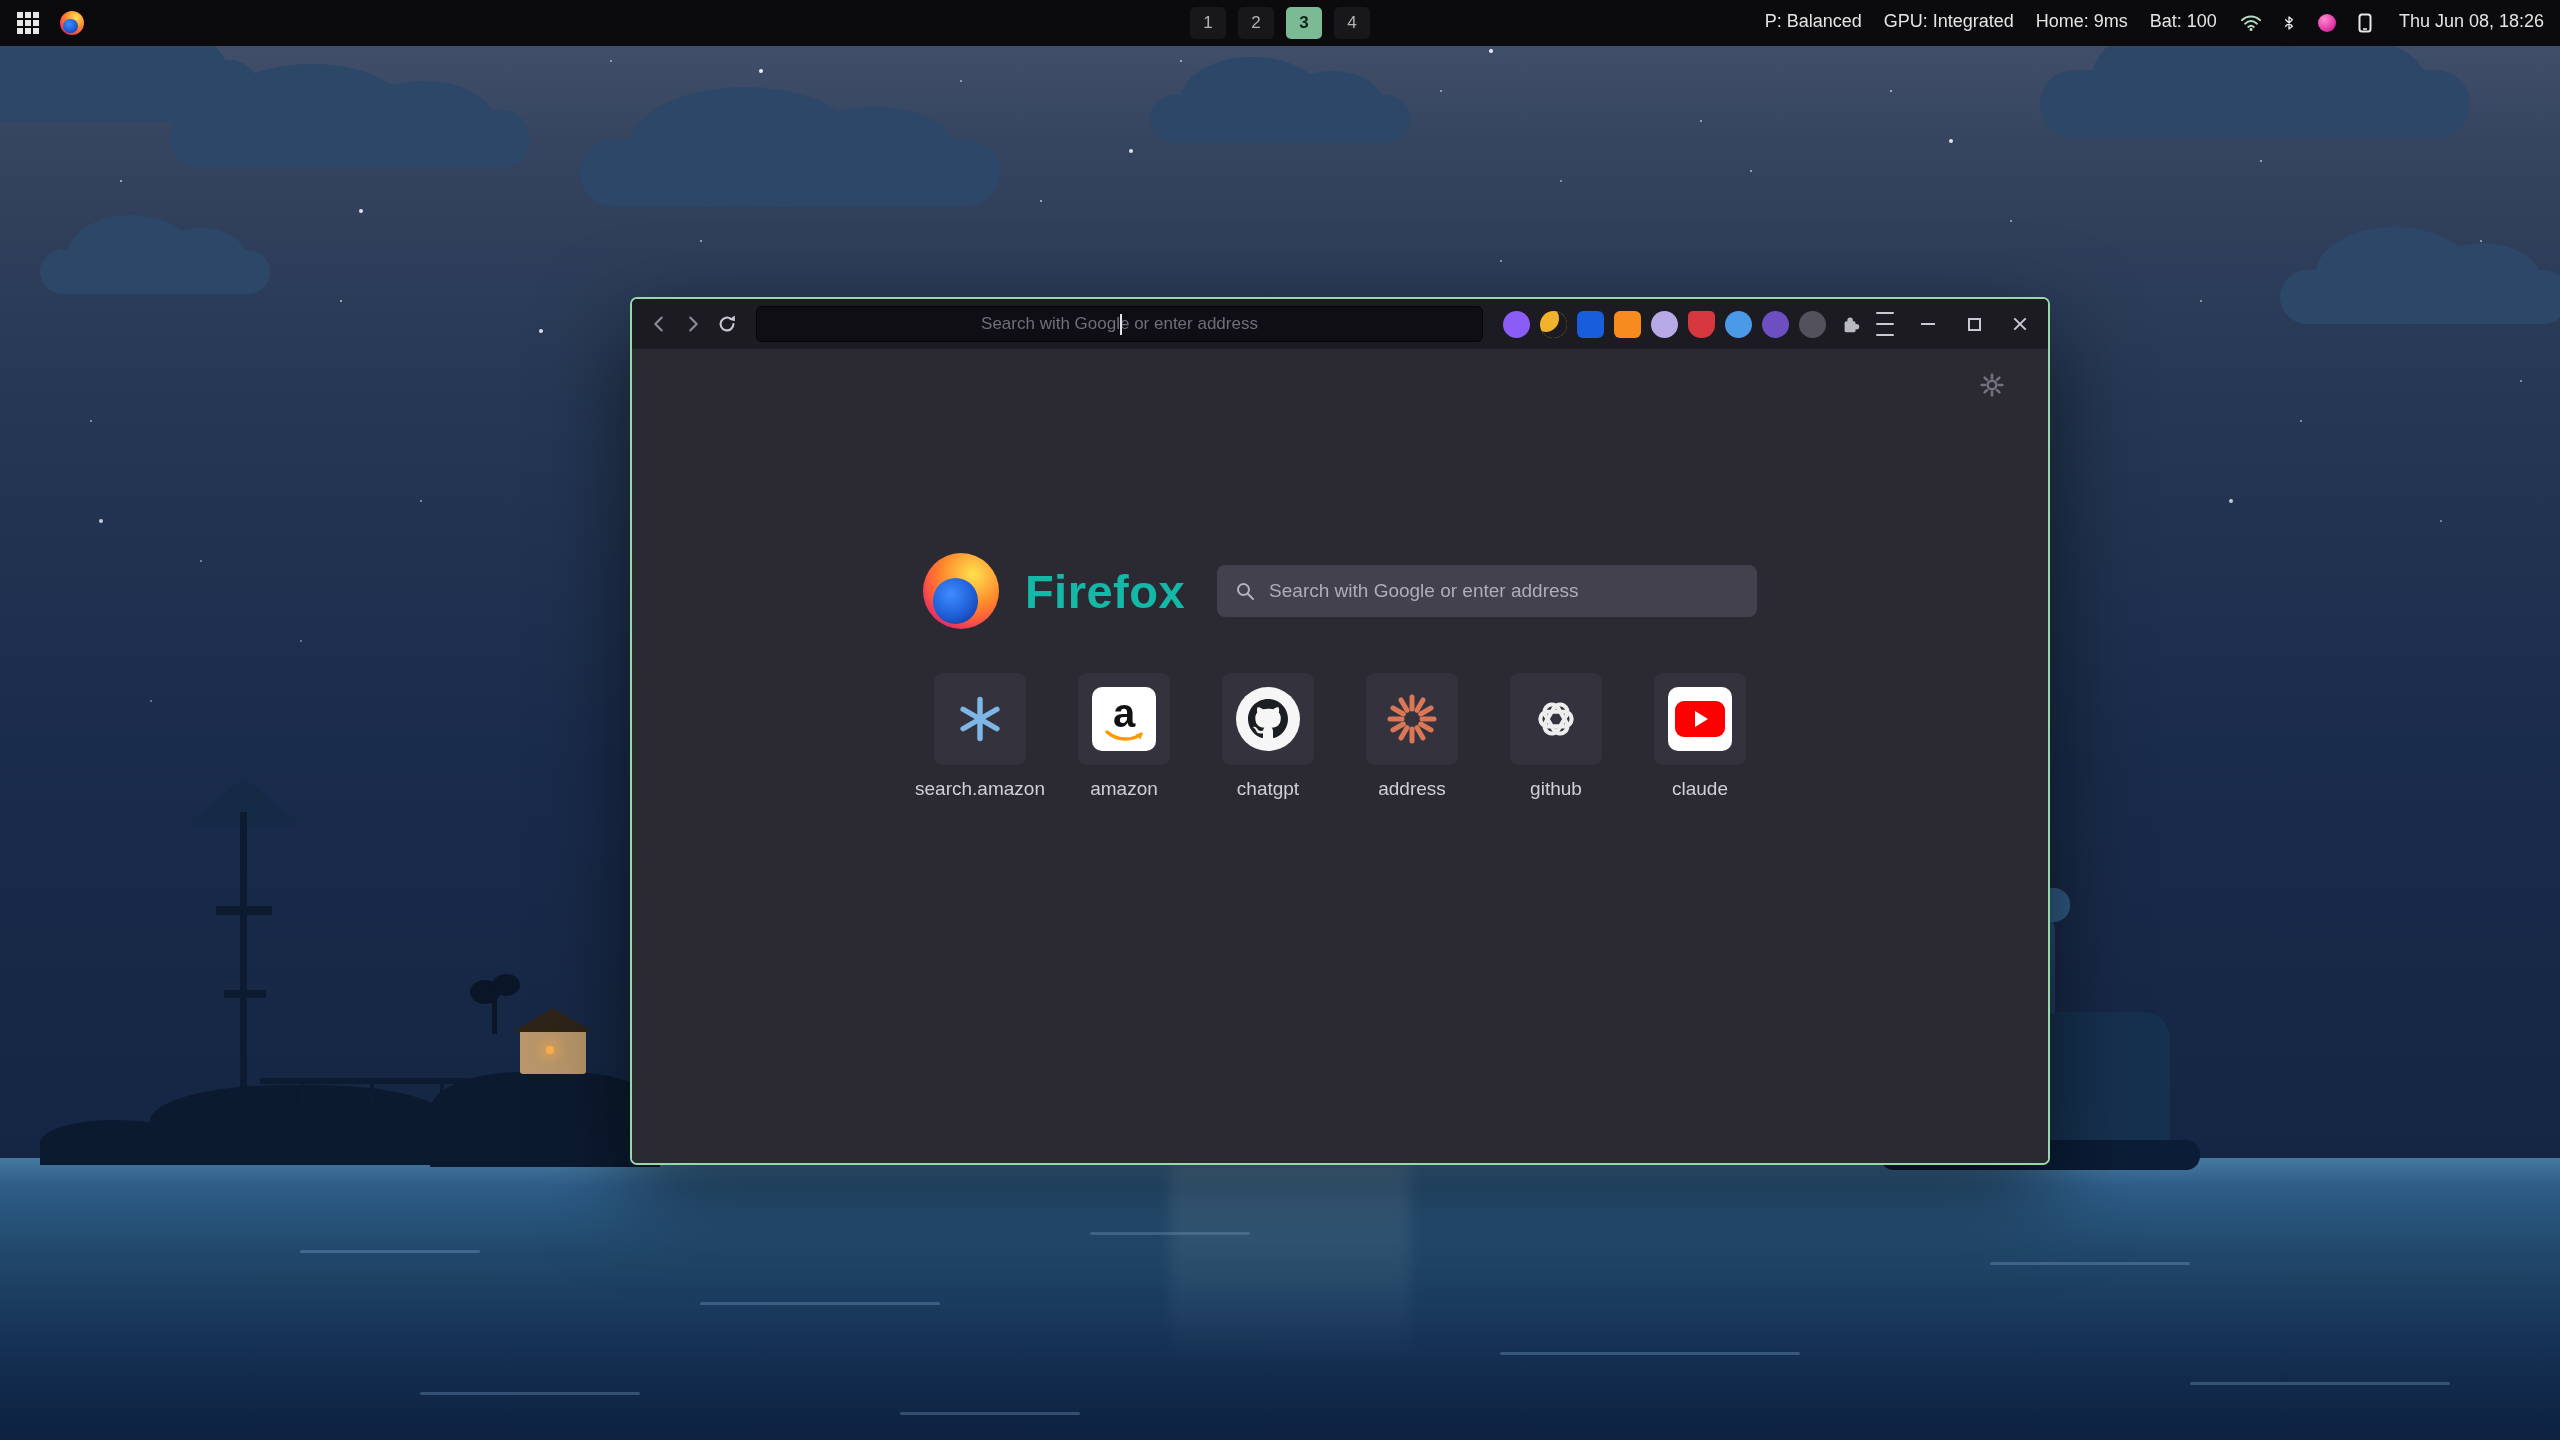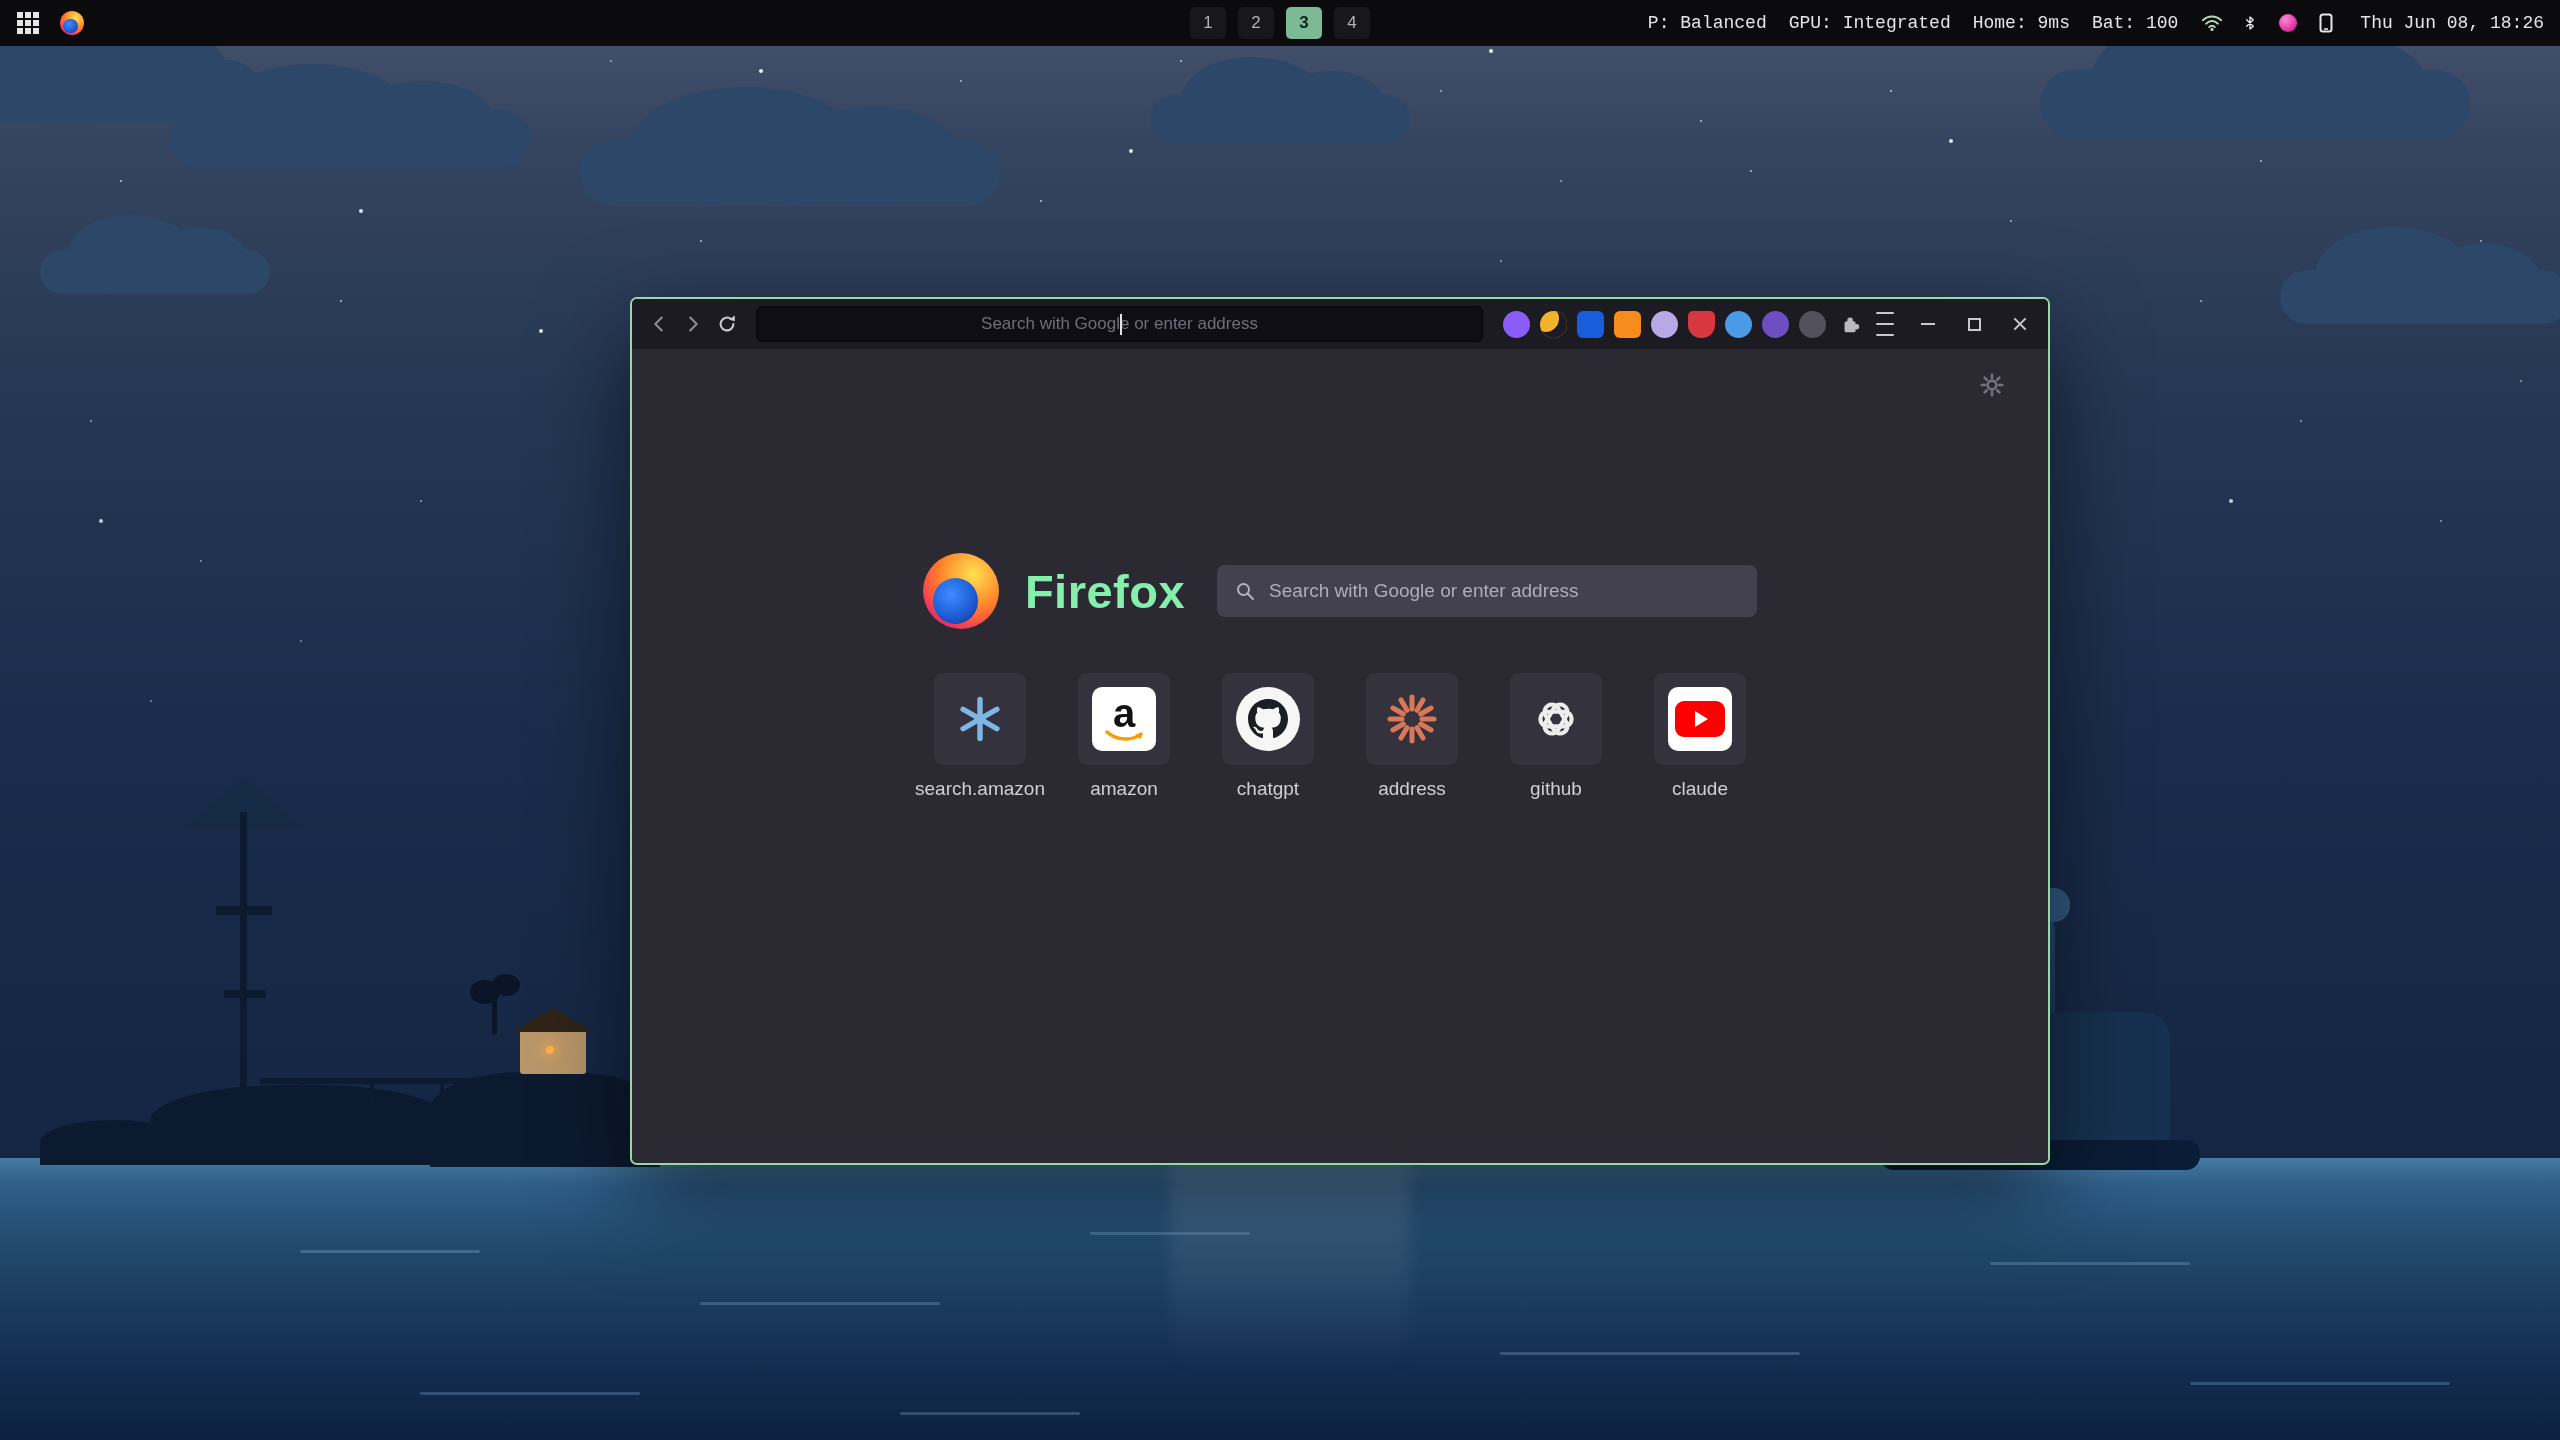--- a/index.html
+++ b/index.html
@@ -58,21 +58,21 @@
     display:flex; align-items:center; padding:0 16px; z-index:40; font-size:18px; color:#dedede; }
   .tb-left { display:flex; align-items:center; gap:20px; }
   .grid-icon-box { width:24px; height:24px; display:grid; place-items:center; }
   .grid-icon { width:6px; height:6px; background:#e6e6e6; margin-right:16px; margin-bottom:16px;
     box-shadow:8px 0 #e6e6e6,16px 0 #e6e6e6,0 8px #e6e6e6,8px 8px #e6e6e6,16px 8px #e6e6e6,
                0 16px #e6e6e6,8px 16px #e6e6e6,16px 16px #e6e6e6; }
   .tb-center { position:absolute; left:50%; transform:translateX(-50%); display:flex; gap:12px; }
   .ws { width:36px; height:32px; display:grid; place-items:center; border-radius:5px;
     background:#18181a; color:#b3b3b3; font-size:17px; }
   .ws.active { background:#7cba96; color:#0e241a; font-weight:700; }
-  .tb-right { margin-left:auto; display:flex; align-items:center; gap:22px;font-family:Liberation Mono, monospace; }
+  .tb-right { margin-left:auto; display:flex; gap:22px; }
   .stat { color:#e4e4e4; }
   .tray { display:flex; align-items:center; gap:14px; }
   .tray .ticon { display:grid; place-items:center; width:24px; height:24px; }
   .media-dot { width:18px; height:18px; border-radius:50%;
     background:radial-gradient(circle at 35% 30%,#ff8ad0 0%,#e23aa8 60%,#b2147f 100%); }
 
   
   .ff-logo { position:relative; border-radius:50%; overflow:hidden;
     background:radial-gradient(circle at 66% 28%,#ffe14d 0%,#ffb43f 22%,#ff8a2a 42%,#ff5f3b 60%,#e32a67 80%,#a2117c 97%); }
   .ff-logo::before { content:""; position:absolute; left:13%; bottom:7%; width:60%; height:60%;
@@ -117,21 +117,21 @@
   .newtab-btn { width:34px; height:34px; display:grid; place-items:center;
     color:#c9c9d1; font-size:24px; border-radius:5px; }
   .tab-chevron { margin-left:auto; width:34px; height:34px; display:grid; place-items:center; }
 
   .content { flex:1; position:relative; background:#2b2a33; }
   .gear-btn { position:absolute; top:20px; right:40px; width:32px; height:32px;
     display:grid; place-items:center; }
 
   .hero { position:absolute; top:204px; left:0; right:0;
     display:flex; justify-content:center; align-items:center; gap:26px; }
-  .brand { font-size:47px; font-weight:700; color:#86efac; letter-spacing:.5px; }
+  .brand { font-size:47px; font-weight:700; color:#14b8a6; letter-spacing:.5px; }
   .page-search { width:540px; height:52px; background:#42414d; border-radius:8px;
     display:flex; align-items:center; padding:0 18px; gap:14px; margin-left:6px; }
   .page-search input { flex:1; background:transparent; border:none; outline:none;
     color:#fbfbfe; font-size:19px; font-family:inherit; }
   .page-search input::placeholder { color:#aeadba; }
 
   .shortcuts { position:absolute; top:324px; left:0; right:0;
     display:flex; justify-content:center; gap:52px; }
   .shortcut { display:flex; flex-direction:column; align-items:center; width:92px; }
   .tile { width:92px; height:92px; background:#34333d; border-radius:9px;

